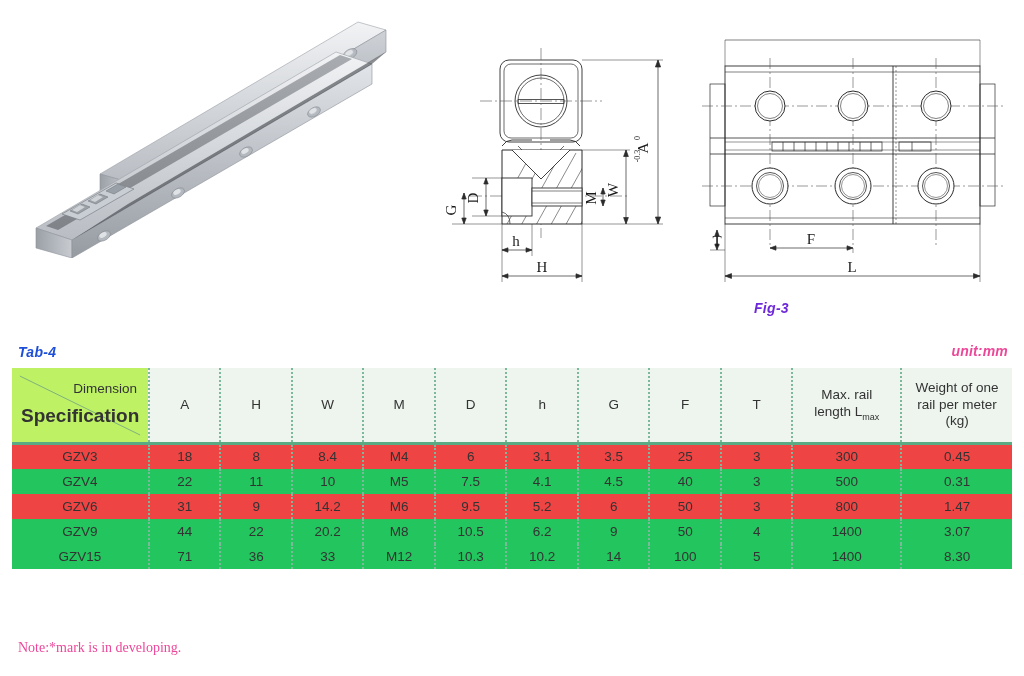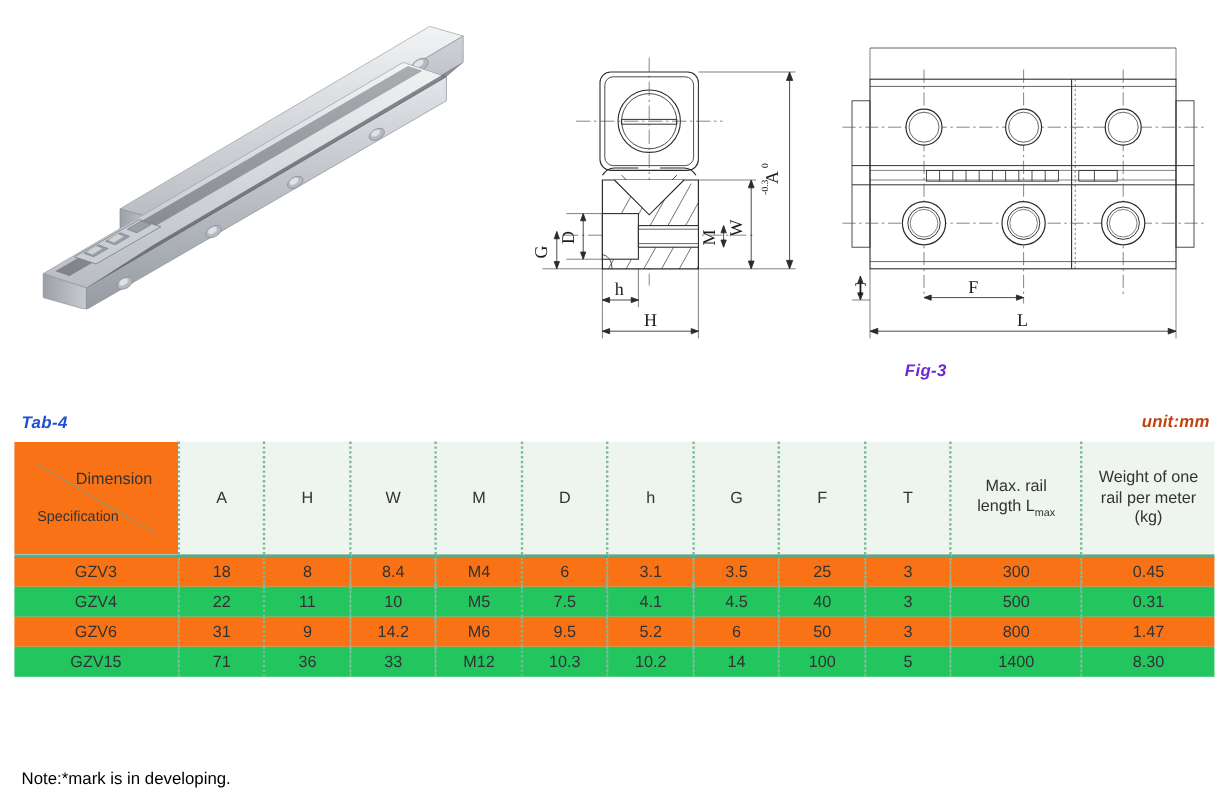--- a/index.html
+++ b/index.html
@@ -35,21 +35,21 @@
 
   
   #tab-label {
     position: absolute; left: 18px; top: 344px;
     font-size: 14px; font-weight: bold; font-style: italic;
     color: #1d4ed8; letter-spacing: .3px;
   }
   #unit-label {
     position: absolute; right: 16px; top: 343px;
     font-size: 14px; font-weight: bold; font-style: italic;
-    color: #c2410c; letter-spacing: .2px;
+    color: #ec4899; letter-spacing: .2px;
   }
 
   #tablewrap {
     position: absolute; left: 12px; top: 368px;
     width: 1000px;
   }
   table.spec {
     width: 1000px;
     border-collapse: collapse;
     table-layout: fixed;
@@ -72,48 +72,48 @@
   thead th {
     background: #edf5ee;
     height: 62px;
     font-weight: normal;
     font-size: 14px;
     line-height: 1.25;
     border-bottom: 3px solid #5aab84;
   }
   thead th.corner {
     position: relative;
-    background: #f97316;
-    padding: 16px;
+    background: #bef264;
+    padding: 6px;
   }
   .corner-inner {
     position: relative;
     width: 100%; height: 62px;
   }
   .corner-diag {
     position: absolute; inset: 0;
     width: 100%; height: 100%;
   }
   .corner-dim {
     position: absolute; right: 5px; top: 7px;
     font-size: 13.5px; color: #333; font-weight: normal;
   }
   .corner-spec {
     position: absolute; left: 3px; bottom: 8px;
-    font-size: 12px; color: #333; font-weight: normal;
+    font-size: 19px; color: #333; font-weight: bold;
   }
   .hdr-sub { font-size: 9px; vertical-align: sub; text-align: center; }
 
   tbody td { height: 25px; }
-  tbody tr.odd  td { background: #f97316; }
+  tbody tr.odd  td { background: #ef4444; }
   tbody tr.even td { background: #22c55e; }
 
   #note {
     position: absolute; left: 18px; top: 640px;
-    font-size: 14px; color: #000000;
+    font-size: 14px; color: #ec4899; font-family: Liberation Serif, serif;
   }
 
   
   .dl { font-family: "Liberation Serif", serif; font-size: 15px; fill: #1a1a1a; }
   .dl-s { font-family: "Liberation Serif", serif; font-size: 8px; fill: #1a1a1a; }
 </style>
 </head>
 <body>
 
 <div id="page">
@@ -507,20 +507,34 @@
           <td>M6</td>
           <td>9.5</td>
           <td>5.2</td>
           <td>6</td>
           <td>50</td>
           <td>3</td>
           <td>800</td>
           <td>1.47</td>
         </tr>
         <tr class="even">
+          <td>GZV9</td>
+          <td>44</td>
+          <td>22</td>
+          <td>20.2</td>
+          <td>M8</td>
+          <td>10.5</td>
+          <td>6.2</td>
+          <td>9</td>
+          <td>50</td>
+          <td>4</td>
+          <td>1400</td>
+          <td>3.07</td>
+        </tr>
+        <tr class="even">
           <td>GZV15</td>
           <td>71</td>
           <td>36</td>
           <td>33</td>
           <td>M12</td>
           <td>10.3</td>
           <td>10.2</td>
           <td>14</td>
           <td>100</td>
           <td>5</td>

